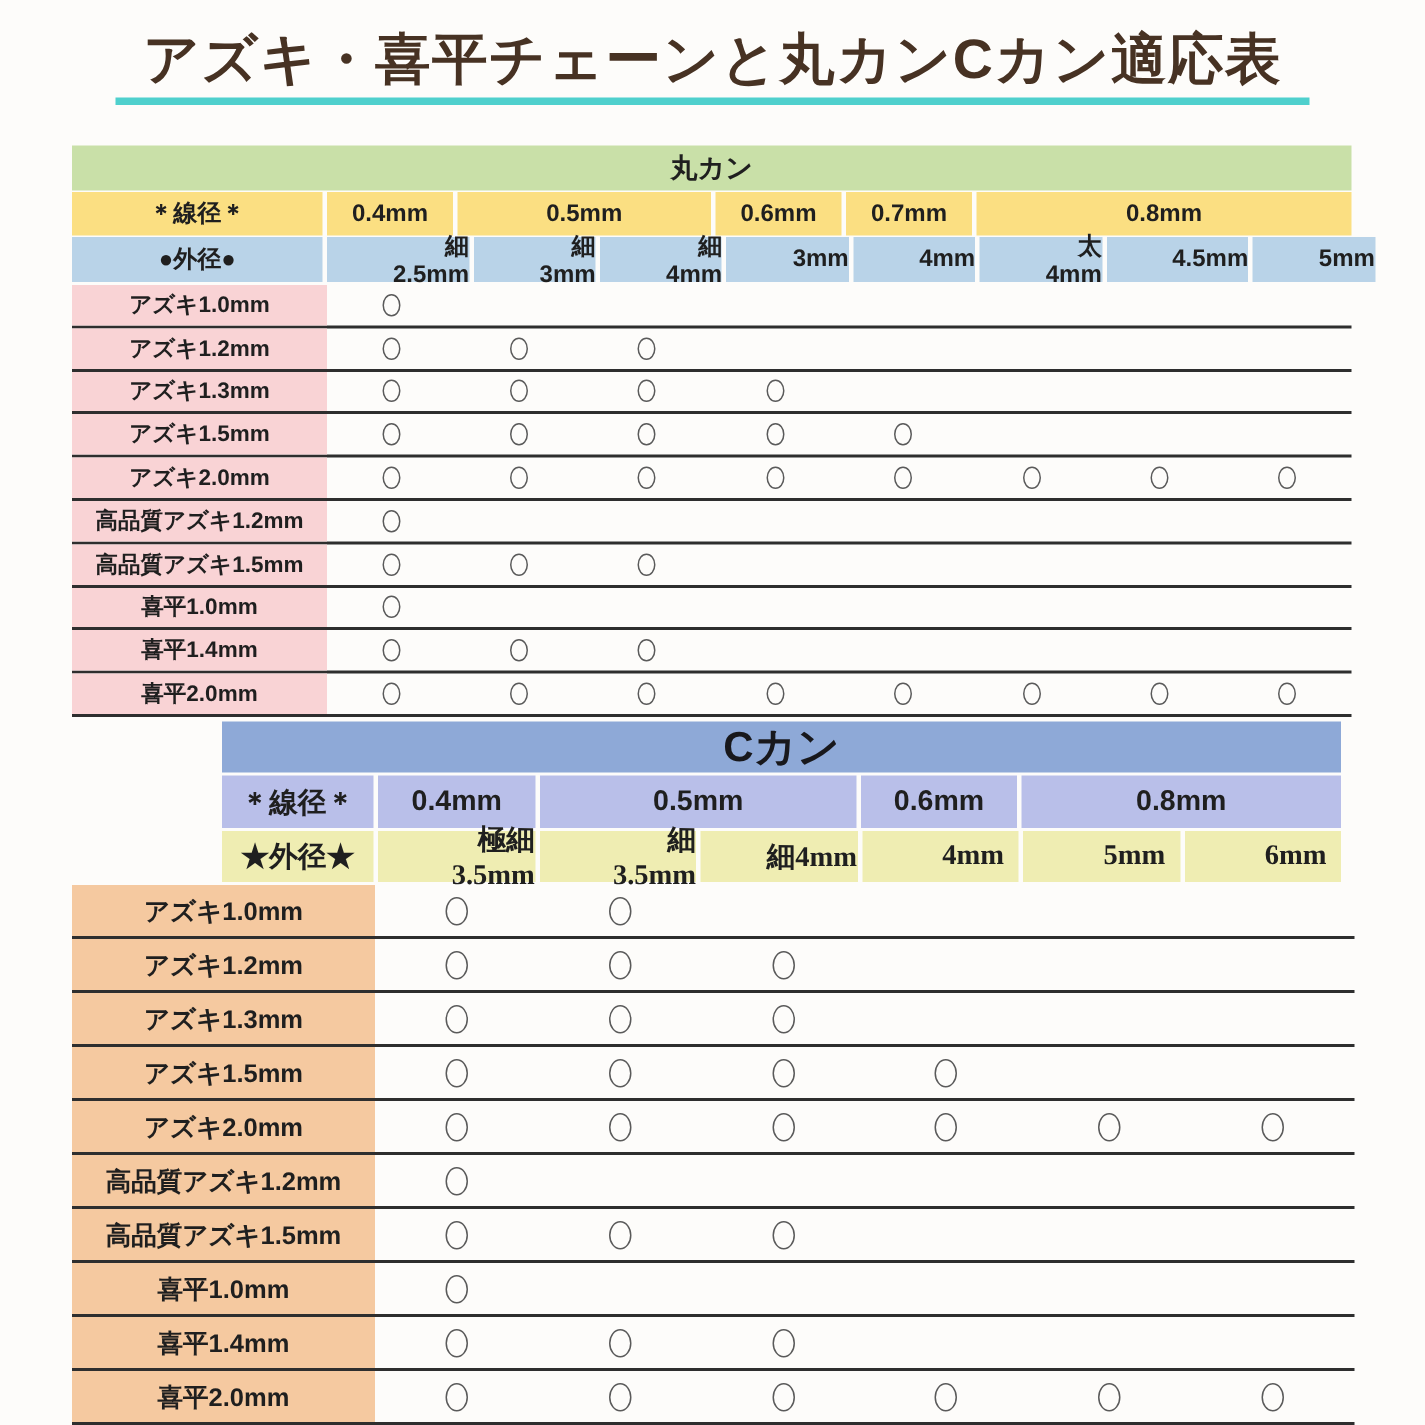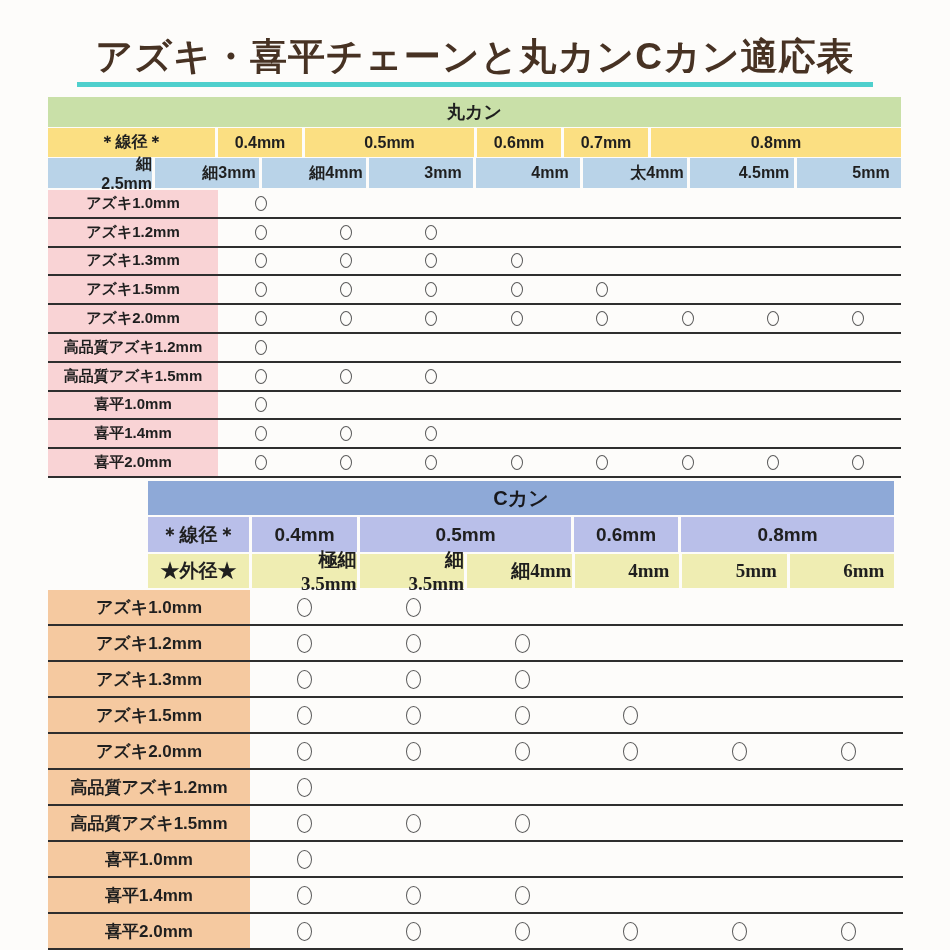--- a/index.html
+++ b/index.html
@@ -6,21 +6,21 @@
   html,body { background:#ffffff; }
   .page {
     position:relative; width:950px; height:950px; overflow:hidden;
     background:#fdfcfa;
     font-family:"Liberation Sans","DejaVu Sans",sans-serif;
     font-weight:bold; color:#1f1f1f;
   }
 
   
   .title-wrap { position:absolute; left:0; top:0; width:950px; text-align:center; }
-  .title { display:inline-block; padding-top:33px; font-size:37px; letter-spacing:1px; color:#473223; line-height:1.3; }
+  .title { display:inline-block; padding-top:16px; font-size:37px; letter-spacing:1px; color:#473223; line-height:1.3; }
   .title-underline { width:796px; height:5px; background:#4fd0cd; margin:1px auto 0; }
 
   
   .t1 { position:absolute; left:48px; top:97px; width:853px; }
   .t1-head { height:30px; background:#c9e0a8; display:flex; align-items:center; justify-content:center; font-size:18px; }
   .hrow { display:flex; column-gap:3px; margin-top:1px; }
   .hcell { display:flex; align-items:center; justify-content:center; font-size:16px;text-align:right; }
   .t1 .hrow-wire  { height:29px; }
   .t1 .hrow-outer { height:30px; }
   .t1 .hrow-wire  .hcell { background:#fbdf82; }
@@ -33,21 +33,21 @@
 
   .t1-body { margin-top:2px; }
   .t1-body .drow { display:flex; height:28.8px; border-bottom:2px solid #2e2e2e; }
   .t1-body .dlabel { flex:0 0 170px; background:#f9d3d5; display:flex; align-items:center; justify-content:center; font-size:15px; }
   .dcells { flex:1 1 0; display:flex; }
   .dcell { flex:1 1 0; display:flex; align-items:center; justify-content:center; }
   .t1-body .circle { width:12px; height:15px; border:1.5px solid #5a5a5a; border-radius:50%; background:transparent; }
 
   
   .t2-header { position:absolute; left:148px; top:481px; width:746px; }
-  .t2-title { height:34px; background:#8ea9d7; display:flex; align-items:center; justify-content:center; font-size:20px; color:#18181c; }
+  .t2-title { height:34px; background:#8ea9d7; display:flex; align-items:center; justify-content:center; font-size:28px; color:#18181c; }
   .t2-header .hrow { column-gap:3px; margin-top:2px; }
   .t2-header .hcell { font-size:19px; }
   .t2-header .hrow-wire  { height:35px; }
   .t2-header .hrow-outer { height:34px; }
   .t2-header .hrow-wire  .hcell { background:#b9bfe9; }
   .t2-header .hrow-outer .hcell { background:#efedb2;font-family:Liberation Serif, serif; }
   .t2-header .hlabel { flex:0 0 101px; }
   .t2-header .g1 { flex:0 0 105px; }
   .t2-header .g2 { flex:0 0 211px; }
   .t2-header .g3 { flex:0 0 104px; }
@@ -74,20 +74,21 @@
     <div class="hrow hrow-wire">
       <div class="hcell hlabel">＊線径＊</div>
       <div class="hcell span1">0.4mm</div>
       <div class="hcell span2">0.5mm</div>
       <div class="hcell span1">0.6mm</div>
       <div class="hcell span1">0.7mm</div>
       <div class="hcell span3">0.8mm</div>
     </div>
 
     <div class="hrow hrow-outer">
+      <div class="hcell hlabel">●外径●</div>
       <div class="hcell grow">細2.5mm</div>
       <div class="hcell grow">細3mm</div>
       <div class="hcell grow">細4mm</div>
       <div class="hcell grow">3mm</div>
       <div class="hcell grow">4mm</div>
       <div class="hcell grow">太4mm</div>
       <div class="hcell grow">4.5mm</div>
       <div class="hcell grow">5mm</div>
     </div>
 

